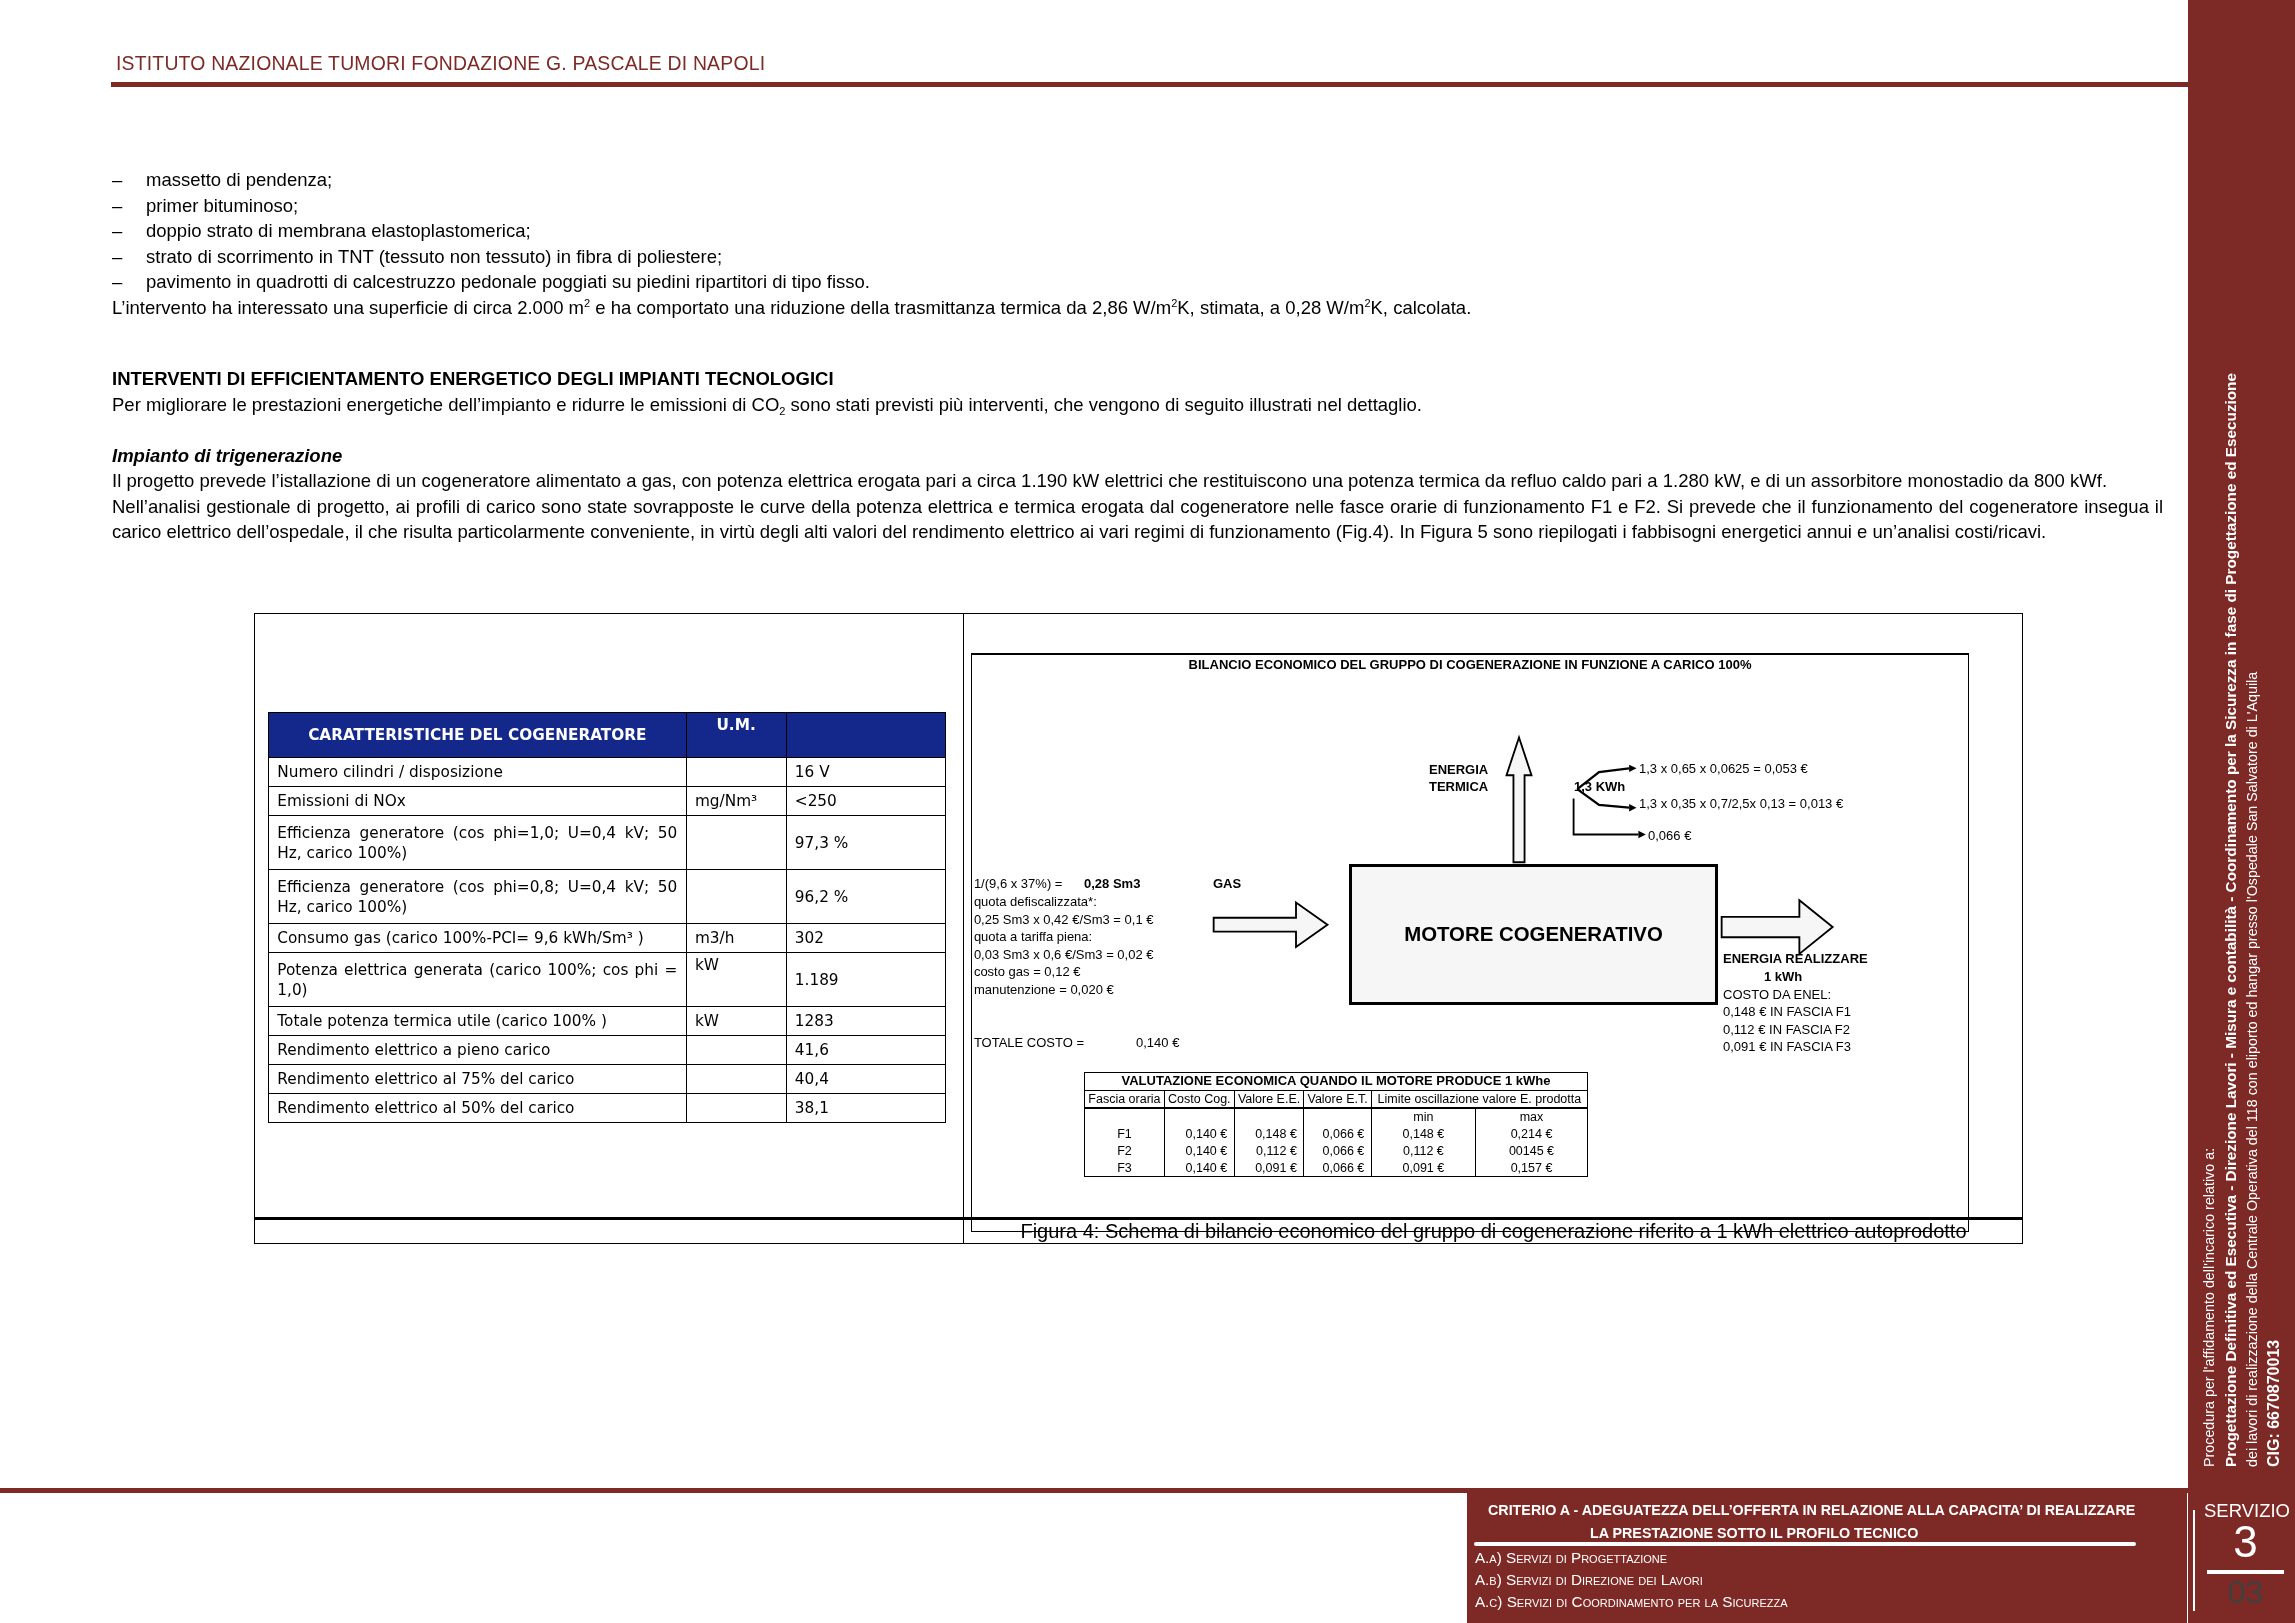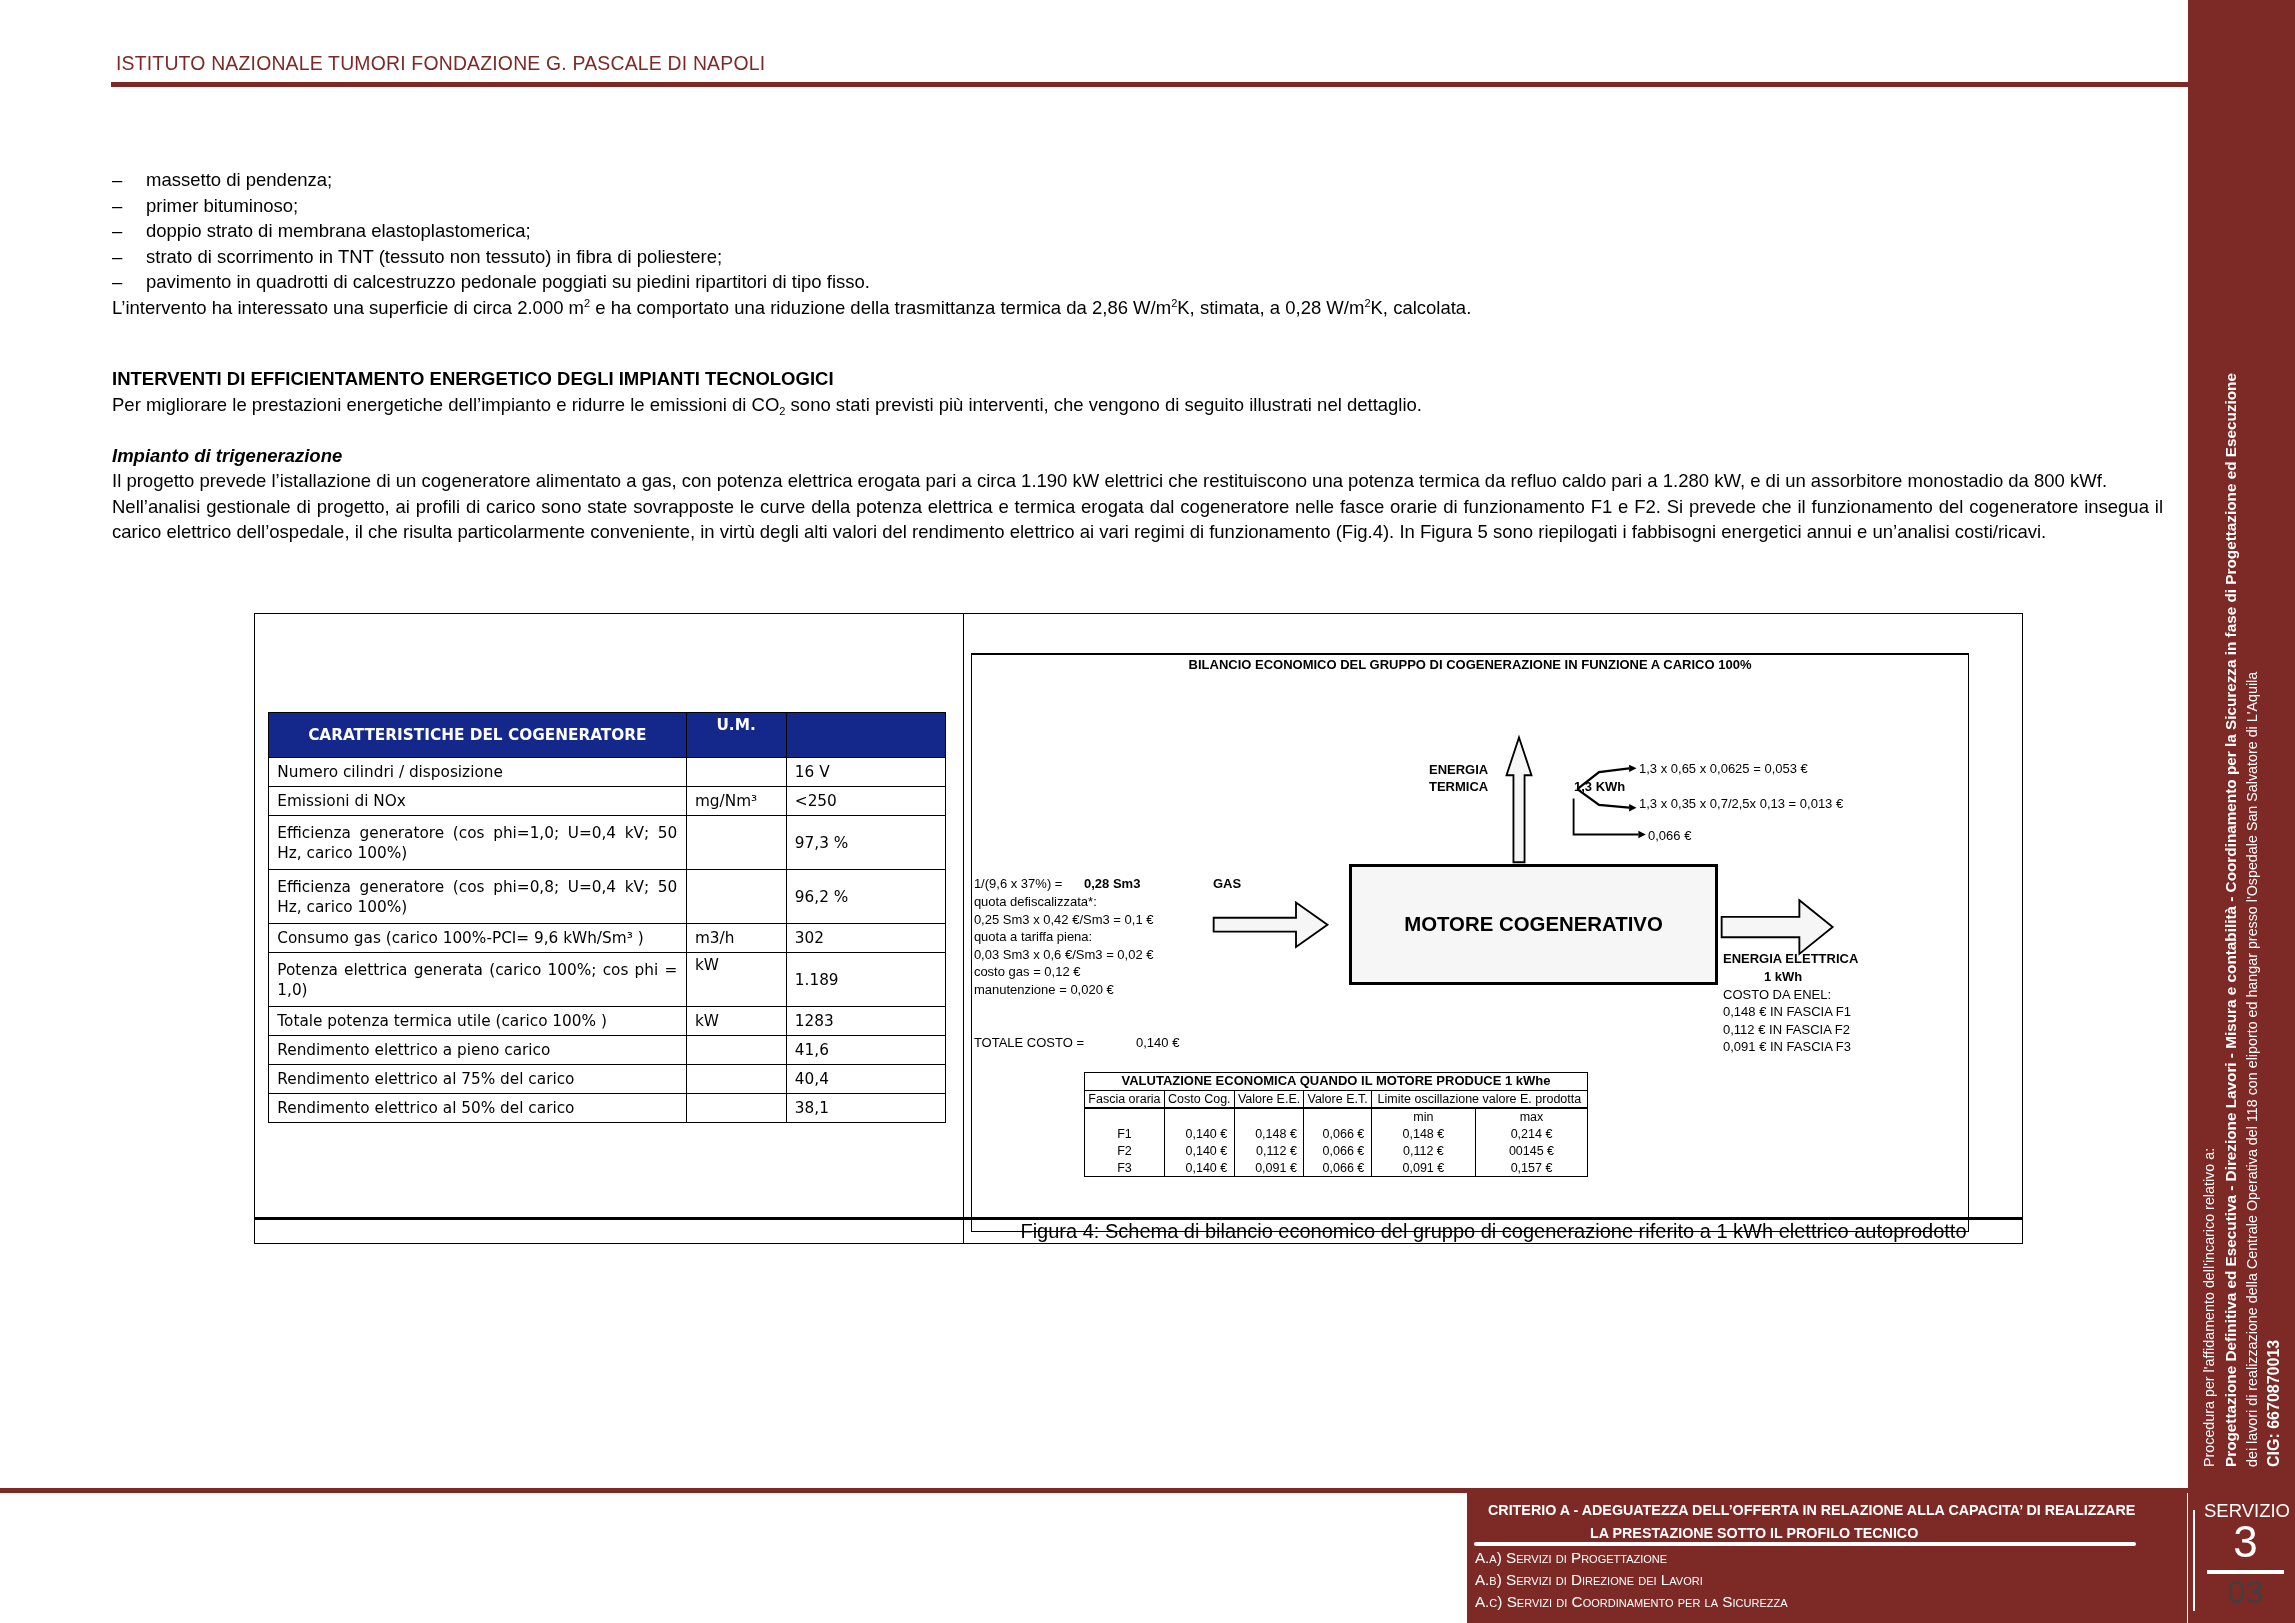--- a/index.html
+++ b/index.html
@@ -44,21 +44,21 @@
   .cog td.desc { text-align: justify; }
   .cog tr.r1 td { height: 29px; }
   .cog tr.r2 td { height: 54px; }
   .cog td.um-top { vertical-align: top; }
 
   
   .diag { position: absolute; left: 971px; top: 615px; width: 998px; height: 579px; border: 1.9px solid #000; border-top-width: 2.8px; margin-top: 38px; }
   .dg { position: absolute; font-size: 13px; line-height: 17.6px; white-space: nowrap; }
   .dg-b { font-weight: bold; }
   .dg-title { left: 0; width: 100%; top: 0.9px; text-align: center; font-weight: bold; font-size: 13px; }
-  .motor { position: absolute; left: 377px; top: 209px; width: 369px; height: 121px; border: 3.2px solid #000; background: #f6f6f6; font-weight: bold; font-size: 20.4px; display: flex; align-items: center; justify-content: center; }
+  .motor { position: absolute; left: 377px; top: 209px; width: 369px; height: 141px; border: 3.2px solid #000; background: #f6f6f6; font-weight: bold; font-size: 20.4px; display: flex; align-items: center; justify-content: center; }
   svg.dsvg { position: absolute; left: 0; top: 0; }
 
   
   .eco { position: absolute; left: 112px; top: 417px; width: 504px; border-collapse: collapse; font-size: 12.5px; line-height: 16.7px; }
   .eco td, .eco th { border: 1.4px solid #000; text-align: center; padding: 0 1.9px; font-weight: normal; }
   .eco .eco-title { font-weight: bold; font-size: 13px; }
   .eco tbody td { border-top: none; border-bottom: none; }
   .eco tbody tr.last td { border-bottom: 1.9px solid #000; }
   .eco .thick-bot { border-bottom: 2.3px solid #000; }
   .eco td.num { text-align: right; padding-right: 6.5px; }
@@ -214,21 +214,21 @@
   <div class="dg" style="left:1.9px; top:291px;">0,03 Sm3 x 0,6 €/Sm3 = 0,02 €</div>
   <div class="dg" style="left:1.9px; top:308px;">costo gas = 0,12 €</div>
   <div class="dg" style="left:1.9px; top:326px;">manutenzione = 0,020 €</div>
   <div class="dg" style="left:1.9px; top:379px;">TOTALE COSTO =</div>
   <div class="dg" style="left:164px; top:379px;">0,140 €</div>
 
   <div class="motor">
       <span>MOTORE COGENERATIVO</span>
     </div>
 
-  <div class="dg dg-b" style="left:751px; top:295px;">ENERGIA ELETTRICA</div>
+  <div class="dg dg-b" style="left:751px; top:295px;">ENERGIA REALIZZARE</div>
   <div class="dg dg-b" style="left:792px; top:313px;">1 kWh</div>
   <div class="dg" style="left:751px; top:331px;">COSTO DA ENEL:</div>
   <div class="dg" style="left:751px; top:348px;">0,148 € IN FASCIA F1</div>
   <div class="dg" style="left:751px; top:366px;">0,112 € IN FASCIA F2</div>
   <div class="dg" style="left:751px; top:383px;">0,091 € IN FASCIA F3</div>
 
   <table class="eco">
     <thead>
       <tr>
           <th colspan="6" class="eco-title">VALUTAZIONE ECONOMICA QUANDO IL MOTORE PRODUCE 1 kWhe</th>

